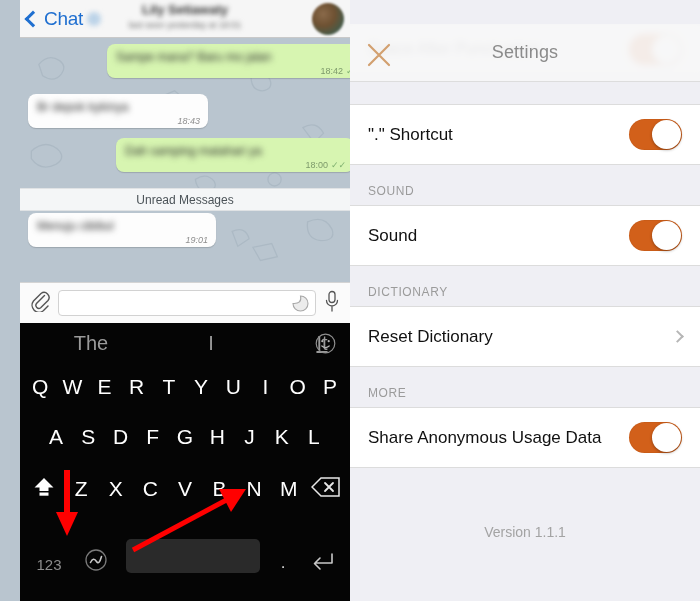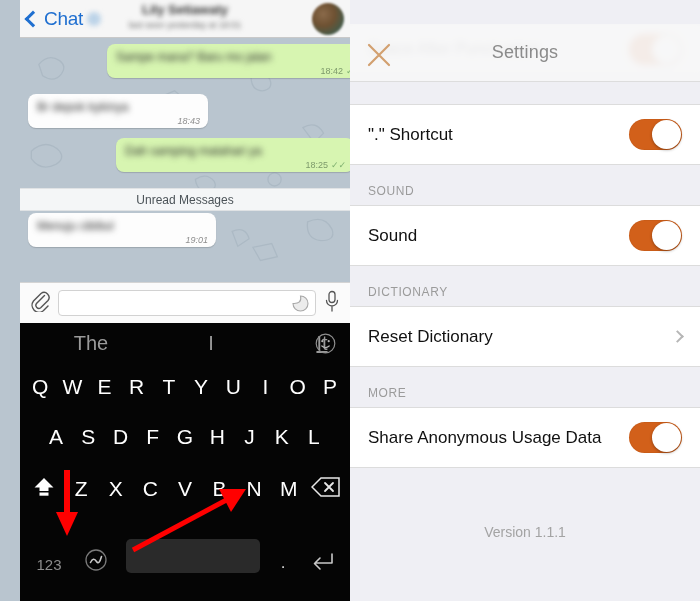--- a/index.html
+++ b/index.html
@@ -183,21 +183,21 @@
       </div>
 
       <div class="bubble in b2">
         <div class="btext">Br depok kykinya</div>
         <div class="bmeta gray">18:43</div>
       </div>
 
       <div class="bubble out b3">
         <div class="btext">Dah samping matahari ya</div>
         <div class="bmeta">
-          <span>18:25</span><span class="tick">✓✓</span>
+          <span>18:00</span><span class="tick">✓✓</span>
         </div>
       </div>
 
       <div class="unread-divider">Unread Messages</div>
 
       <div class="bubble in b4">
         <div class="btext">Menuju cibibul</div>
         <div class="bmeta gray">19:01</div>
       </div>
     </div>

